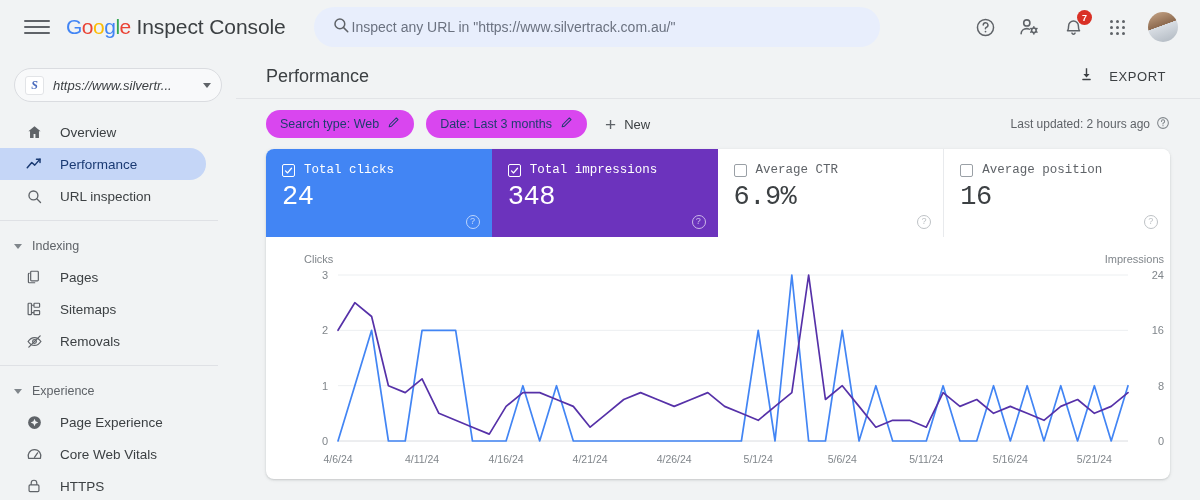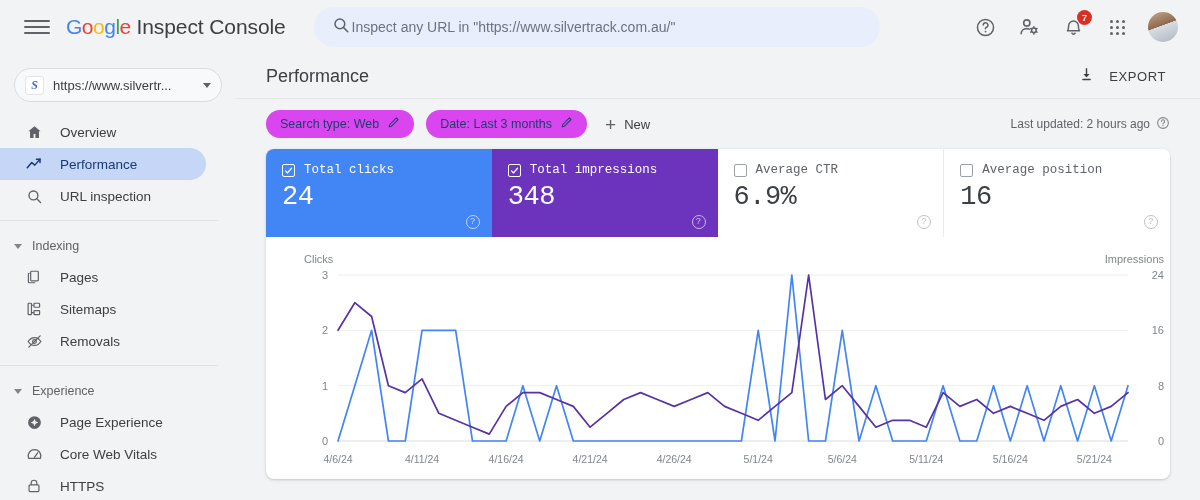--- a/index.html
+++ b/index.html
@@ -54,21 +54,21 @@
     position:absolute; left:0; top:54px; width:236px; height:446px;
     background:#f1f3f4; padding-top: 8px; overflow:hidden;
   }
   .siteselect {
     margin: 6px 14px 14px 14px; height:34px; border:1px solid #dadce0; border-radius:18px;
     background:#f8f9fa; display:flex; align-items:center; padding:0 10px; gap:9px; cursor:pointer;
   }
   .sitelogo { width:19px;height:19px;border-radius:3px;background:#fff;border:1px solid #e2e4e7;
     display:flex;align-items:center;justify-content:center;font-size:12px;font-weight:bold;
     color:#4a6bbd;font-style:italic;font-family:"Liberation Serif",serif; }
-  .siteurl { font-size:13px;color:#3c4043;flex:1;overflow:hidden;white-space:nowrap; }
+  .siteurl { font-size:13px;color:#3c4043;flex:1;overflow:hidden;white-space:nowrap;font-style:italic; }
   .caret { width:0;height:0;border-left:4px solid transparent;border-right:4px solid transparent;
     border-top:5px solid #5f6368; }
 
   .navitem {
     height:32px; display:flex; align-items:center; gap:16px;
     padding-left:24px; margin-right:30px; border-radius:0 16px 16px 0;
     font-size:13.5px; color:#3c4043; cursor:pointer;
   }
   .navitem.active { background:#c5d6f7; color:#1a3a73; font-weight:500; }
   .navicon { width:20px;height:20px;display:flex;align-items:center;justify-content:center;

